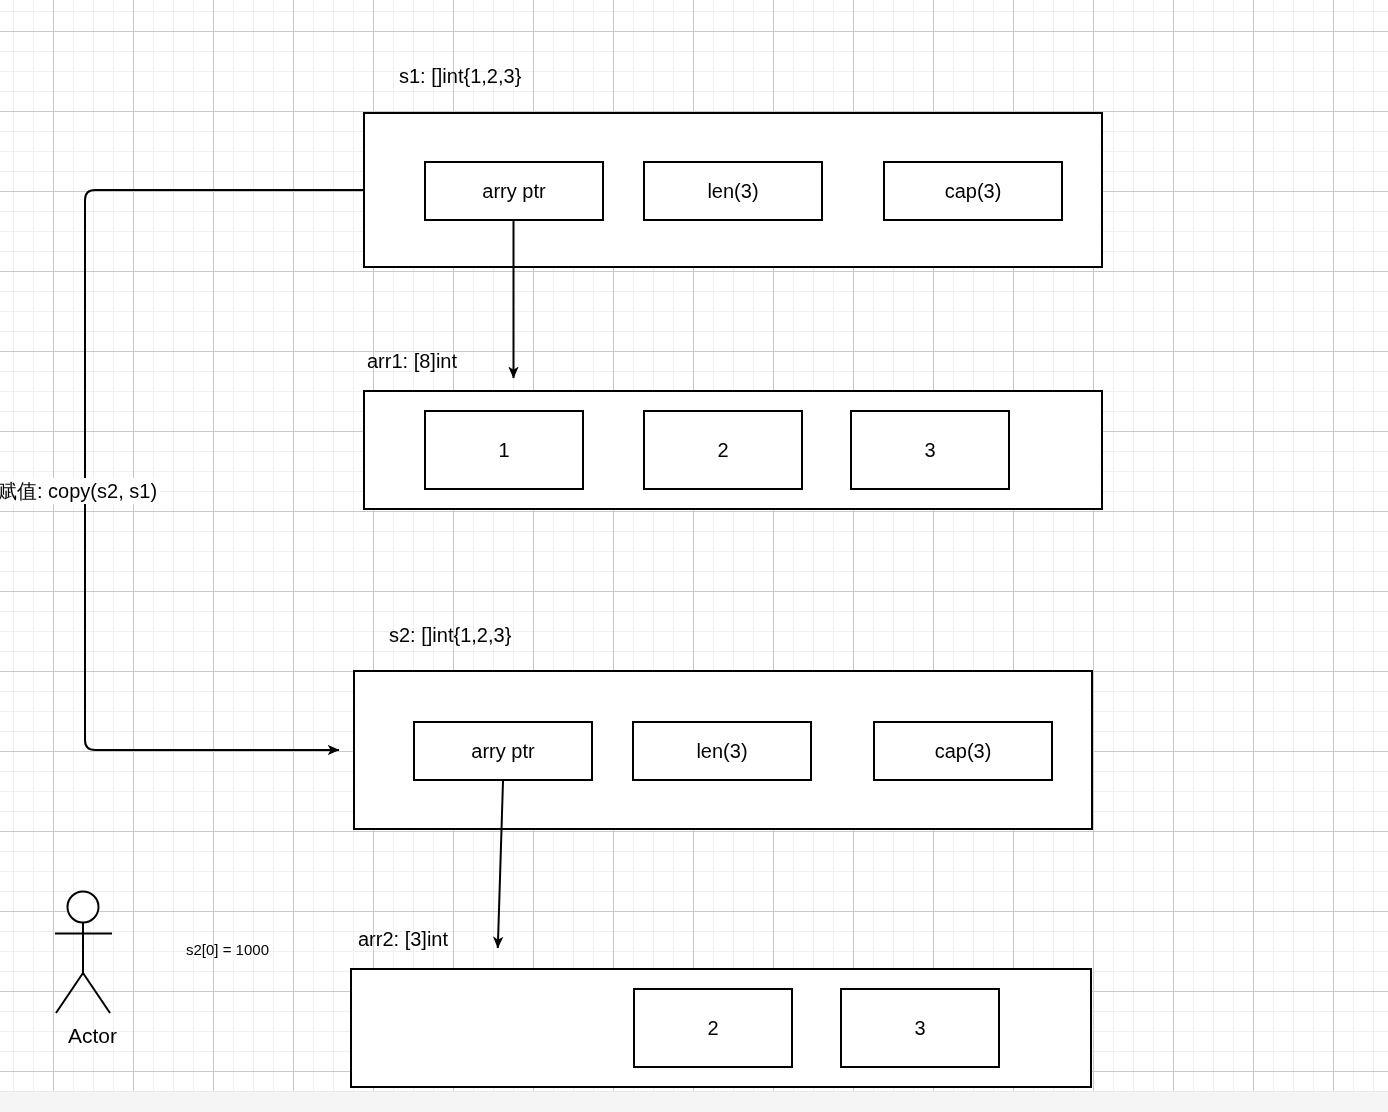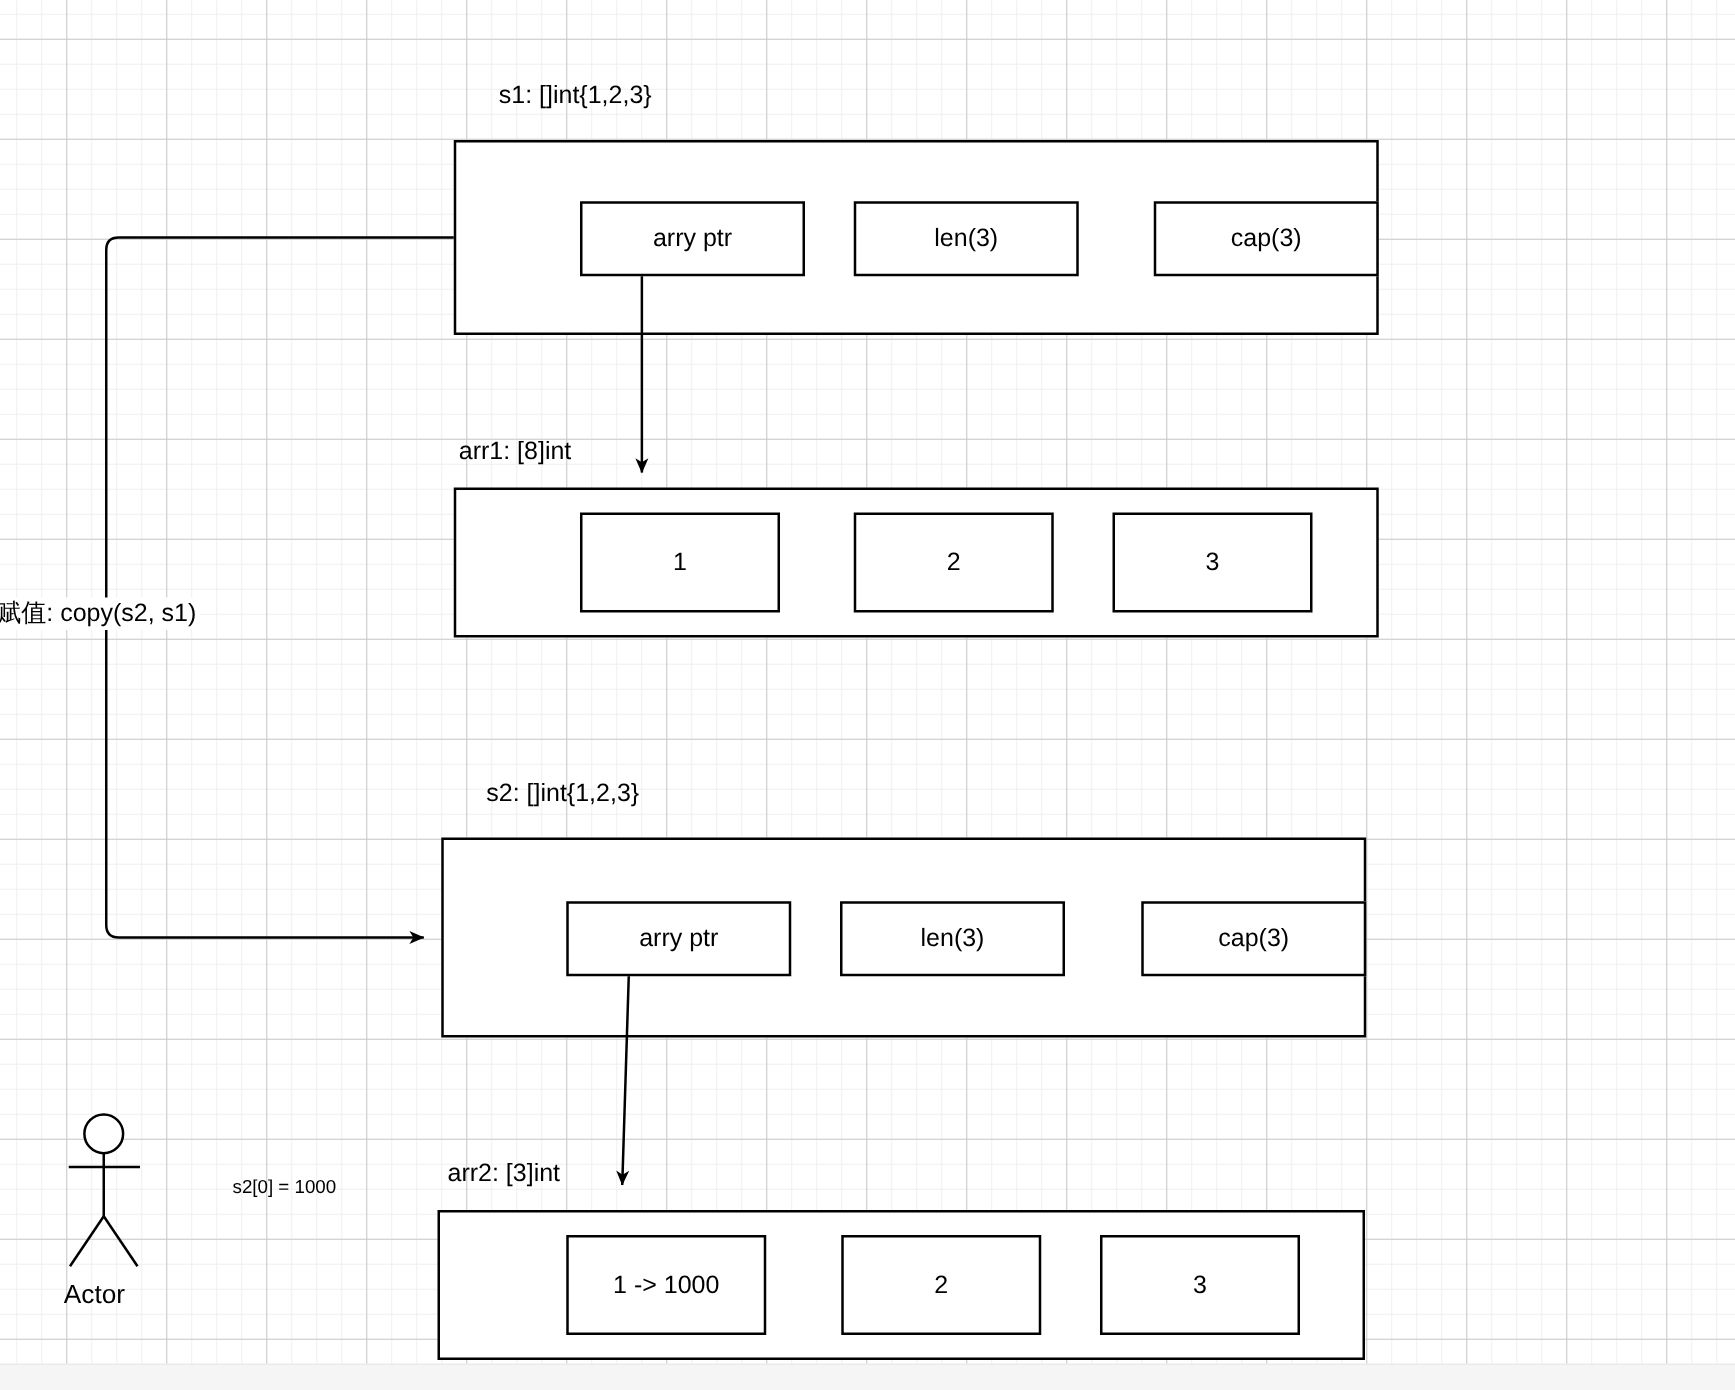--- a/index.html
+++ b/index.html
@@ -34,34 +34,33 @@
     position: absolute;
     background: #ffffff;
     border: 2px solid #000000;
     box-sizing: border-box;
     display: flex;
     align-items: center;
     justify-content: center;
     font-size: 20px;
     line-height: 1;
     white-space: nowrap;
-    margin-left: 40px;
   }
   .dlabel {
     position: absolute;
     font-size: 20px;
     line-height: 24px;
     white-space: nowrap;
   }
   .edge-label {
     background: #ffffff;
     padding: 1px 3px;
   }
   .actor-label {
-    text-align: left;
+    text-align: right;
     font-size: 21px;
   }
   .assign-label {
     font-size: 15px;
   }
   .overlay {
     position: absolute;
     left: 0;
     top: 0;
     width: 1388px;
@@ -121,23 +120,20 @@
   <div class="cell z2" style="left:632px; top:721px; width:180px; height:60px;">
     <span>len(3)</span>
   </div>
   <div class="cell z2" style="left:873px; top:721px; width:180px; height:60px;">
     <span>cap(3)</span>
   </div>
 
   <div class="dlabel z2" style="left:358px; top:927px;">arr2: [3]int</div>
   <div class="dlabel assign-label z2" style="left:186px; top:938px;">s2[0] = 1000</div>
   <div class="outer-box z1" style="left:350px; top:968px; width:742px; height:120px;"></div>
-  <div class="cell z2" style="left:413px; top:988px; width:160px; height:80px;">
-    <span>1 -&gt; 1000</span>
-  </div>
   <div class="cell z2" style="left:633px; top:988px; width:160px; height:80px;">
     <span>2</span>
   </div>
   <div class="cell z2" style="left:840px; top:988px; width:160px; height:80px;">
     <span>3</span>
   </div>
 
   <svg class="overlay" viewBox="0 0 1388 1112" xmlns="http://www.w3.org/2000/svg">
     <defs>
       <marker id="arrowhead" markerWidth="14" markerHeight="14" refX="11.5" refY="6" orient="auto" markerUnits="userSpaceOnUse">

